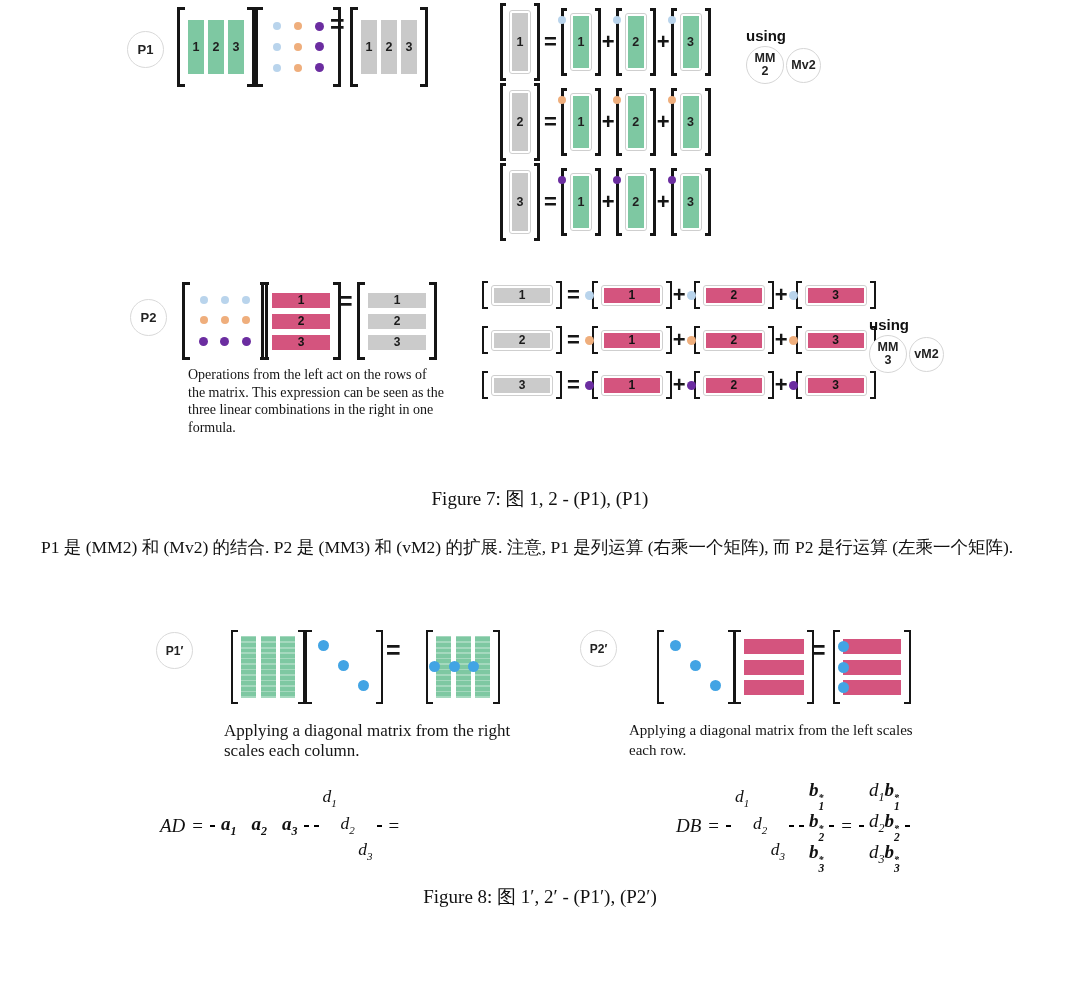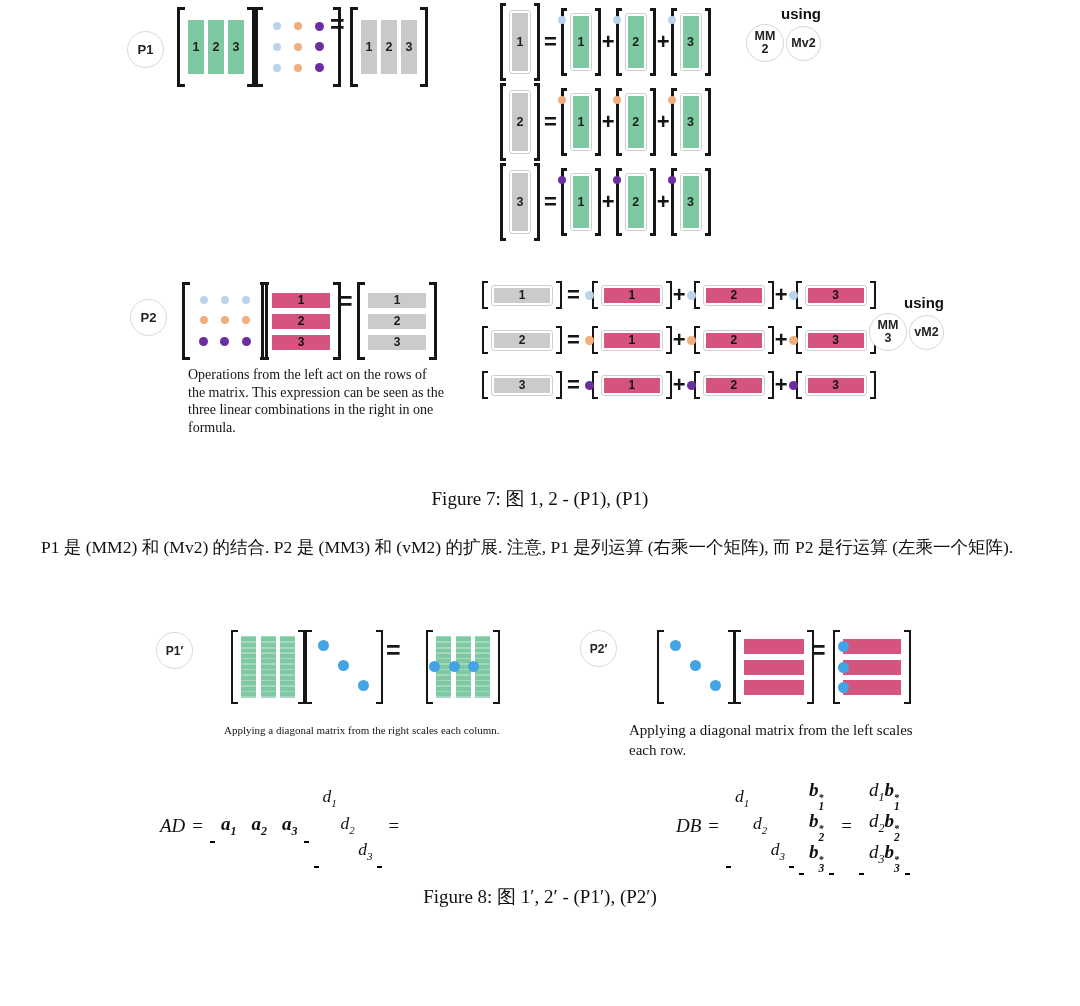--- a/index.html
+++ b/index.html
@@ -95,39 +95,39 @@
   .dotcol .bdot { left: -7px; top: 25px; }
   .dotbar { position: relative; display: flex; }
   .dotbar .bdot { left: -5px; top: 50%; margin-top: -5.5px; }
   .pbar.w60 { width: 60px; } 
 
   
   .math { display: flex; align-items: center; font-style: italic; font-size: 19px;
           font-family: "Liberation Serif", "DejaVu Serif", serif; color: #101010; gap: 5px; }
   .math b { font-weight: 700; }
   .mop { font-style: normal; margin: 0 2px; }
-  .fmat { display: inline-flex; align-items: flex-end; }
+  .fmat { display: inline-flex; align-items: center; }
   .fb { flex: none; width: 5px; }
   .fb.l { border: 1.6px solid #000; border-right: none; }
   .fb.r { border: 1.6px solid #000; border-left: none; }
   .fvec { display: flex; align-items: center; gap: 15px; padding: 4px 6px; }
   .math sub { font-size: 12px; font-style: italic; }
   .math sub.bs { font-weight: 700; }
   .fdiag { display: flex; flex-direction: column; width: 58px; padding: 2px 4px; }
   .fd { line-height: 20px; font-size: 17.5px; }
   .fd sub { font-size: 11px; }
   .fd.r1 { text-align: left; } .fd.r2 { text-align: center; } .fd.r3 { text-align: right; }
   .fcol { display: flex; flex-direction: column; padding: 2px 5px; }
   .fc { line-height: 20.5px; text-align: center; white-space: nowrap; }
   .ss { display: inline-flex; flex-direction: column; align-items: flex-start; vertical-align: -5px; }
   .ss .st { font-size: 10px; line-height: 7px; font-weight: 700; }
   .ss .sb { font-size: 11.5px; line-height: 10px; font-weight: 700; }
 
   
-  .using { display: flex; flex-direction: column; align-items: flex-end; }
+  .using { display: flex; flex-direction: column; align-items: flex-start; margin-top: 22px; }
   .ulabel { font: 600 15px "Liberation Sans", sans-serif; color: #111; }
   .ucircles { display: flex; align-items: center; margin-top: 2px; }
   .ucircle {
     border: 1.5px solid #d6d6d6; border-radius: 50%; background: #fff;
     display: flex; flex-direction: column; align-items: center; justify-content: center;
     font: 600 12.5px "Liberation Sans", sans-serif; color: #222; line-height: 13px;
   }
   .ucircle.c1 { width: 38px; height: 38px; }
   .ucircle.c2 { width: 35px; height: 35px; margin-left: 2px; }
 
@@ -617,21 +617,21 @@
           <i class="bdot"></i>
         </span>
       <span class="dotcol">
           <span class="gcol h62 stripes" style="width:15px;"></span>
           <i class="bdot"></i>
         </span>
     </span>
     <span class="arm r"></span>
   </div>
 
-  <div class="abs dcap" style="left:224px; top:721px; width:296px; font-size:11px; line-height:19.5px;">Applying a diagonal matrix from the right scales each column.</div>
+  <div class="abs dcap" style="left:224px; top:721px; width:296px; font-size:17px; line-height:19.5px;">Applying a diagonal matrix from the right scales each column.</div>
 
   <div class="abs cbadge" style="left:580px; top:630px; font-size:12px;">
     <span>P2′</span>
   </div>
 
   <div class="abs brk f8" style="left:657px; top:630px; height:74px;">
     <span class="arm l"></span>
     <span class="mid">
         <span class="diagbox">
       <i class="bdot" style="left:3px; top:7px;"></i>

